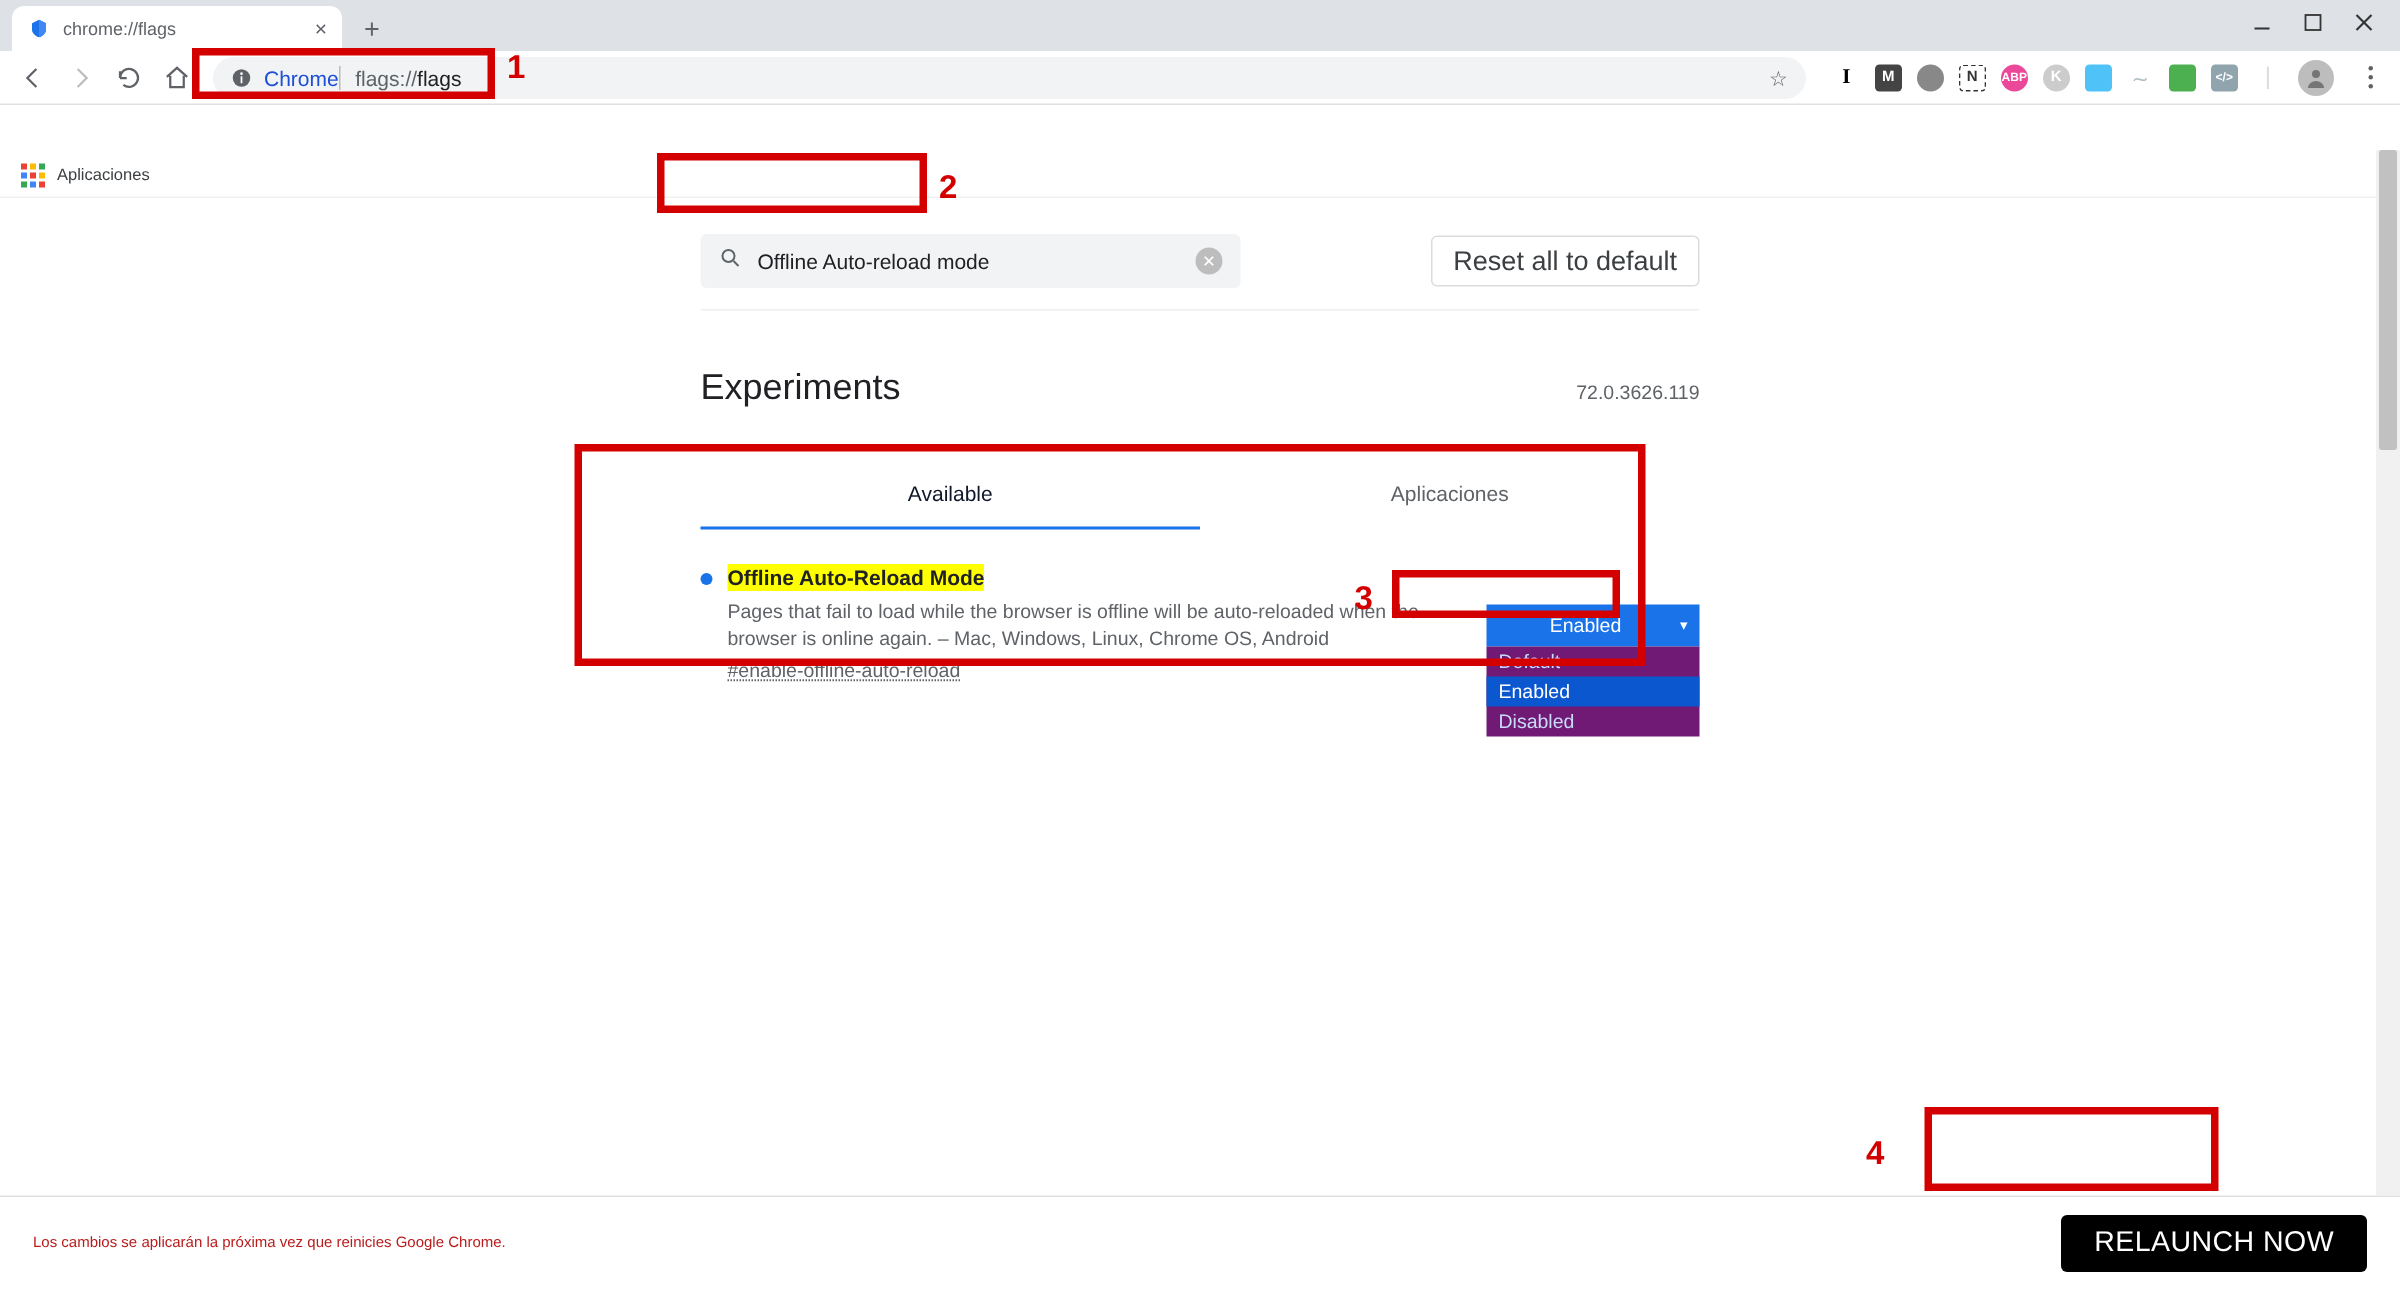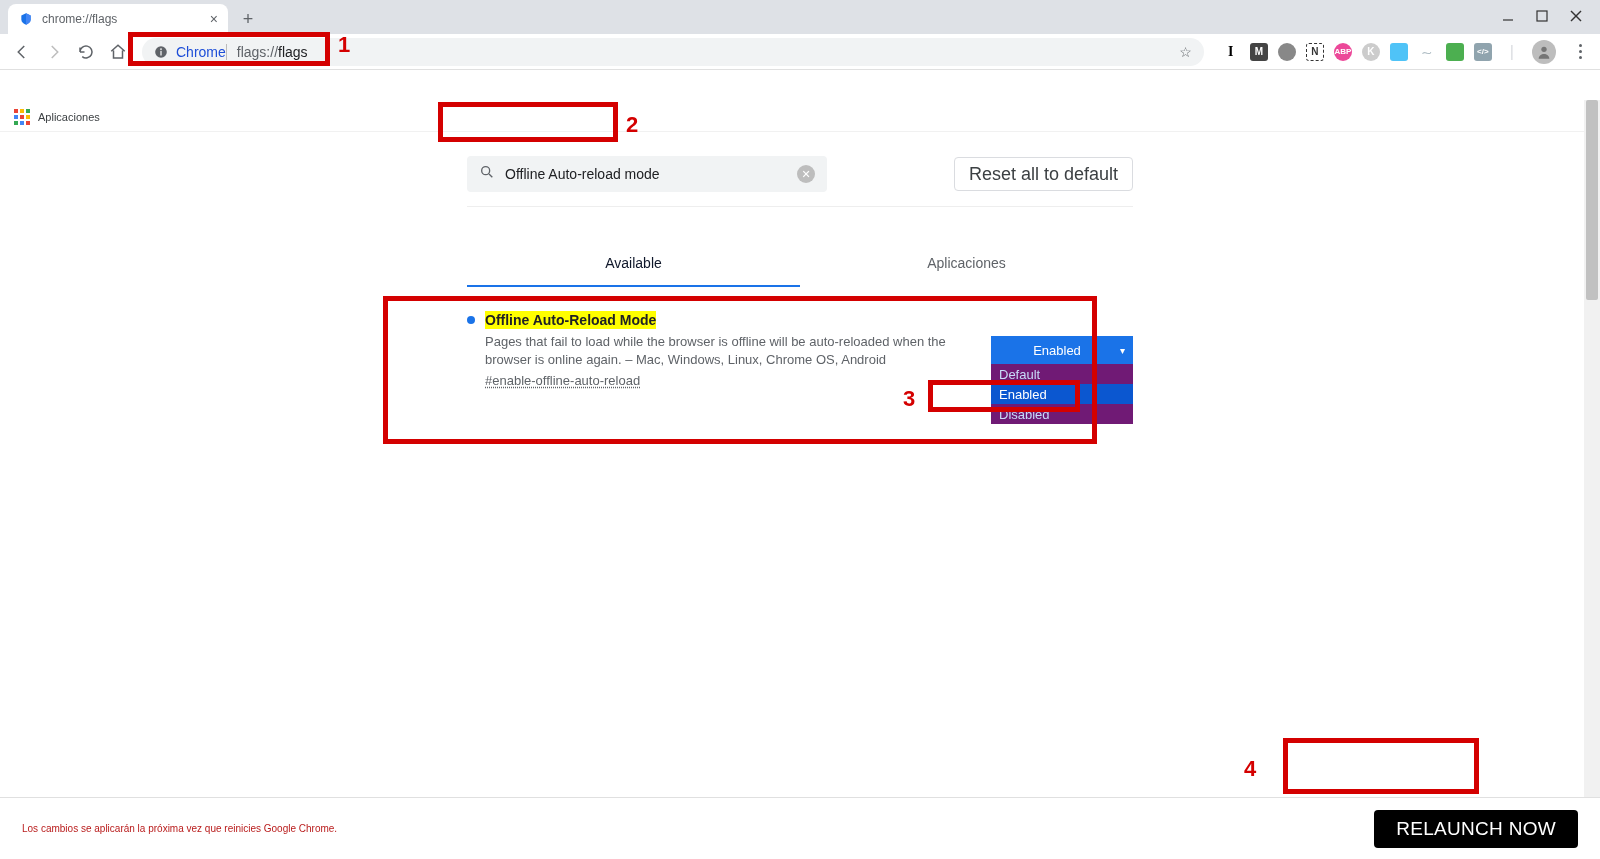--- a/index.html
+++ b/index.html
@@ -198,20 +198,24 @@
         <span class="mag"><svg width="16" height="16" viewBox="0 0 24 24">
               <circle cx="10" cy="10" r="6" fill="none" stroke="#5f6368" stroke-width="2"></circle>
               <line x1="15" y1="15" x2="20" y2="20" stroke="#5f6368" stroke-width="2"></line>
             </svg></span>
         <input type="text" value="Offline Auto-reload mode" style="">
         <span class="clear">✕</span>
       </div>
       <button class="reset-btn">Reset all to default</button>
     </div>
 
+    <div class="heading-row">
+      <h1>Experiments</h1>
+      <span class="version">72.0.3626.119</span>
+    </div>
 
     <div class="tabs">
       <div class="tab-item active">Available</div>
       <div class="tab-item">Aplicaciones</div>
     </div>
 
     <div class="flag-row">
       <div class="flag-dot"></div>
       <div class="flag-info">
         <span class="flag-title">Offline Auto-Reload Mode</span>

